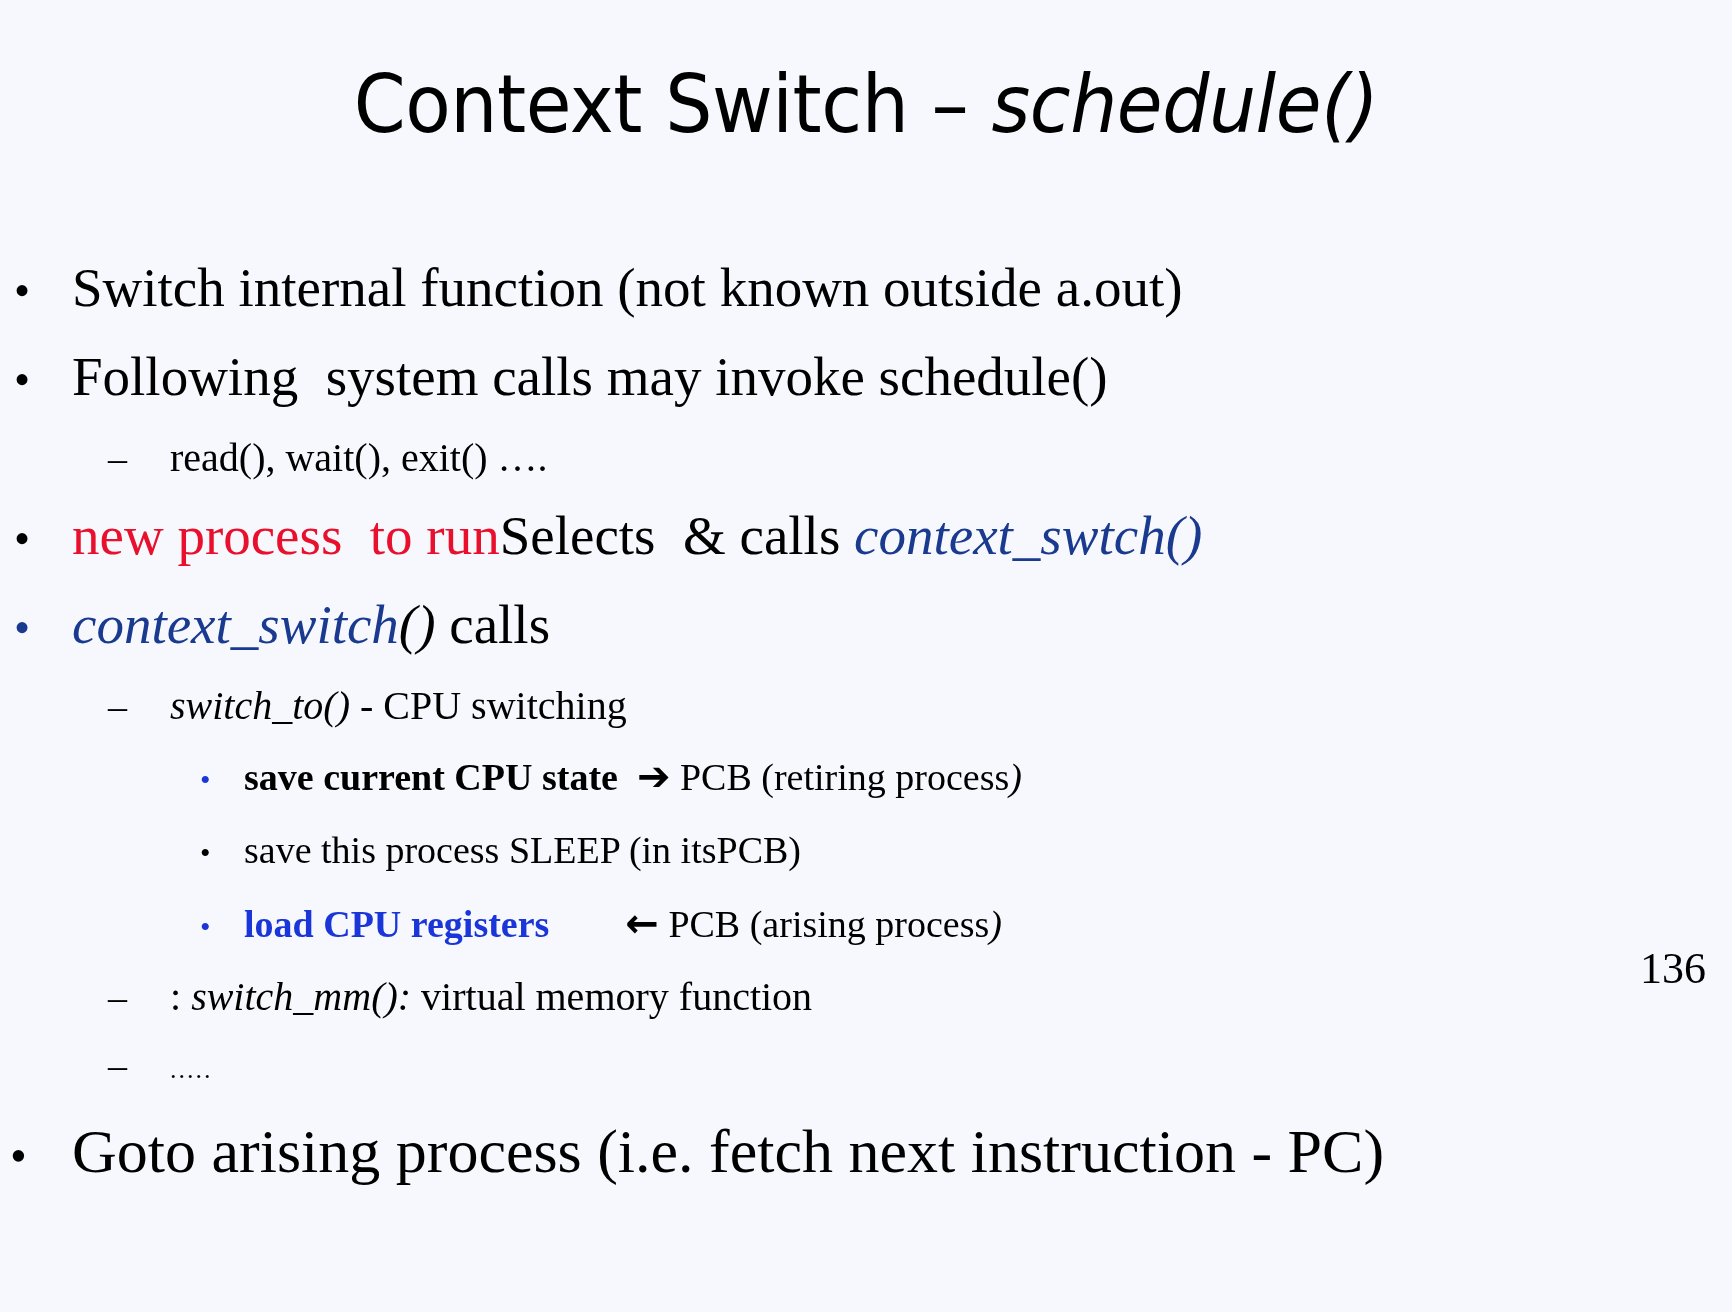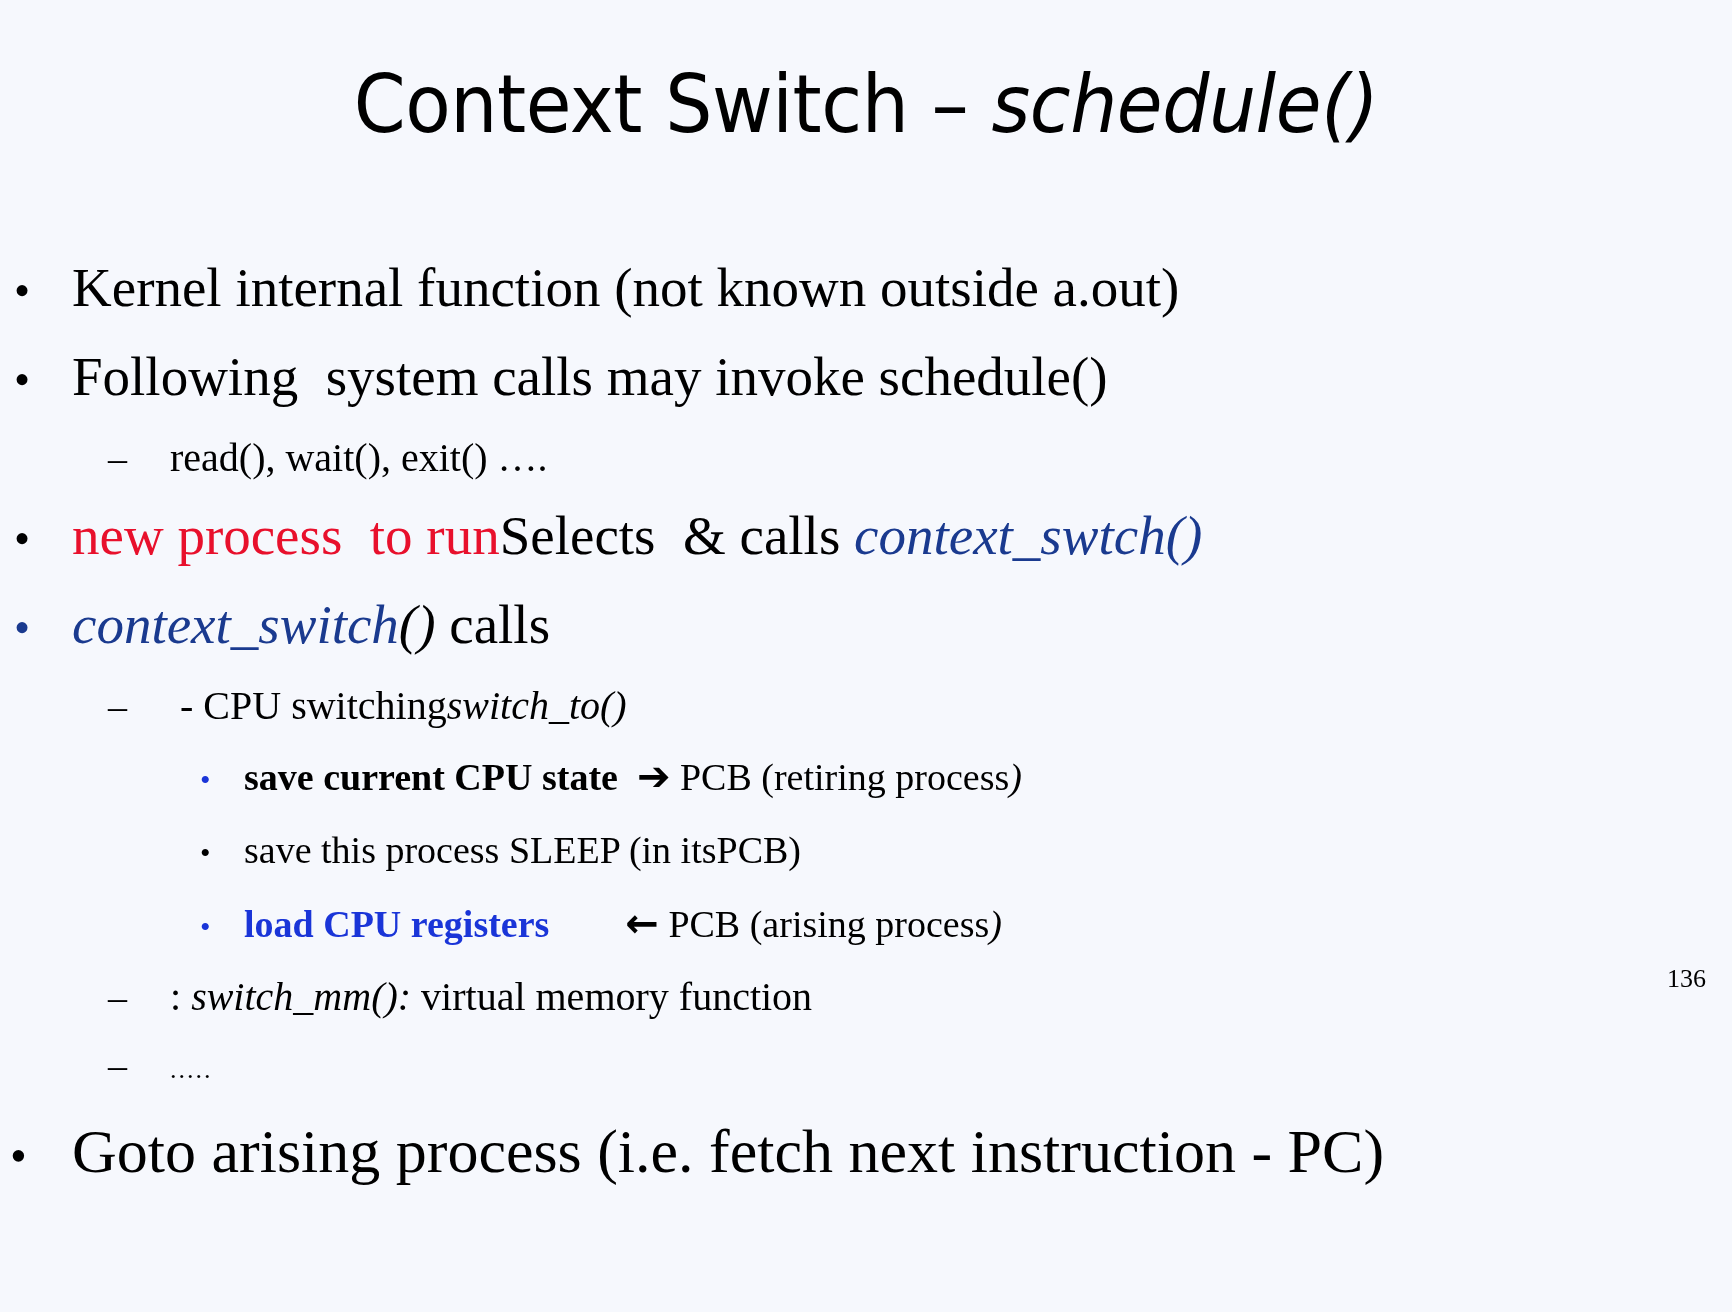--- a/index.html
+++ b/index.html
@@ -136,37 +136,37 @@
   .dots-tiny {
     font-size: 26px;
     letter-spacing: 2px;
   }
 
   
   .page-number {
     position: absolute;
     right: 26px;
     bottom: 14px;
-    font-size: 26px;
+    font-size: 44px;
     font-family: "Liberation Serif", "DejaVu Serif", serif;
     color: #000000;
   }
 </style>
 </head>
 <body style="background: rgb(246, 248, 253);">
 
 <div class="slide">
 
   <h1 class="slide-title"><span class="seg">Context Switch – </span><span class="seg ital">schedule()</span></h1>
 
   <div class="body">
 
     <div class="row l1">
       <span class="bullet">•</span>
-      <span class="seg">Kernel internal function (not known outside a.out)</span>
+      <span class="seg">Switch internal function (not known outside a.out)</span>
     </div>
 
     <div class="row l1">
       <span class="bullet">•</span>
       <span class="seg">Following  system calls may invoke schedule()</span>
     </div>
 
     <div class="row l2">
       <span class="bullet">–</span>
       <span class="seg">read(), wait(), exit() ….</span>
@@ -182,22 +182,22 @@
 
     <div class="row l1">
       <span class="bullet" style="color:#1a3a8f">•</span>
       <span class="seg ital" style="color:#1a3a8f">context_switch</span>
         <span class="seg ital">()</span>
         <span class="seg"> calls</span>
     </div>
 
     <div class="row l2">
       <span class="bullet">–</span>
-      <span class="seg"> - CPU switching</span>
-        <span class="seg ital">switch_to()</span>
+      <span class="seg ital">switch_to()</span>
+        <span class="seg"> - CPU switching</span>
     </div>
 
     <div class="row l3">
       <span class="bullet" style="color:#1a35d8">•</span>
       <span class="seg bold" style="color:#000000">save current CPU state</span>
         <span class="seg">  </span>
         <span class="seg arrow">➔</span>
         <span class="seg"> PCB (retiring process</span>
         <span class="seg ital">)</span>
     </div>

